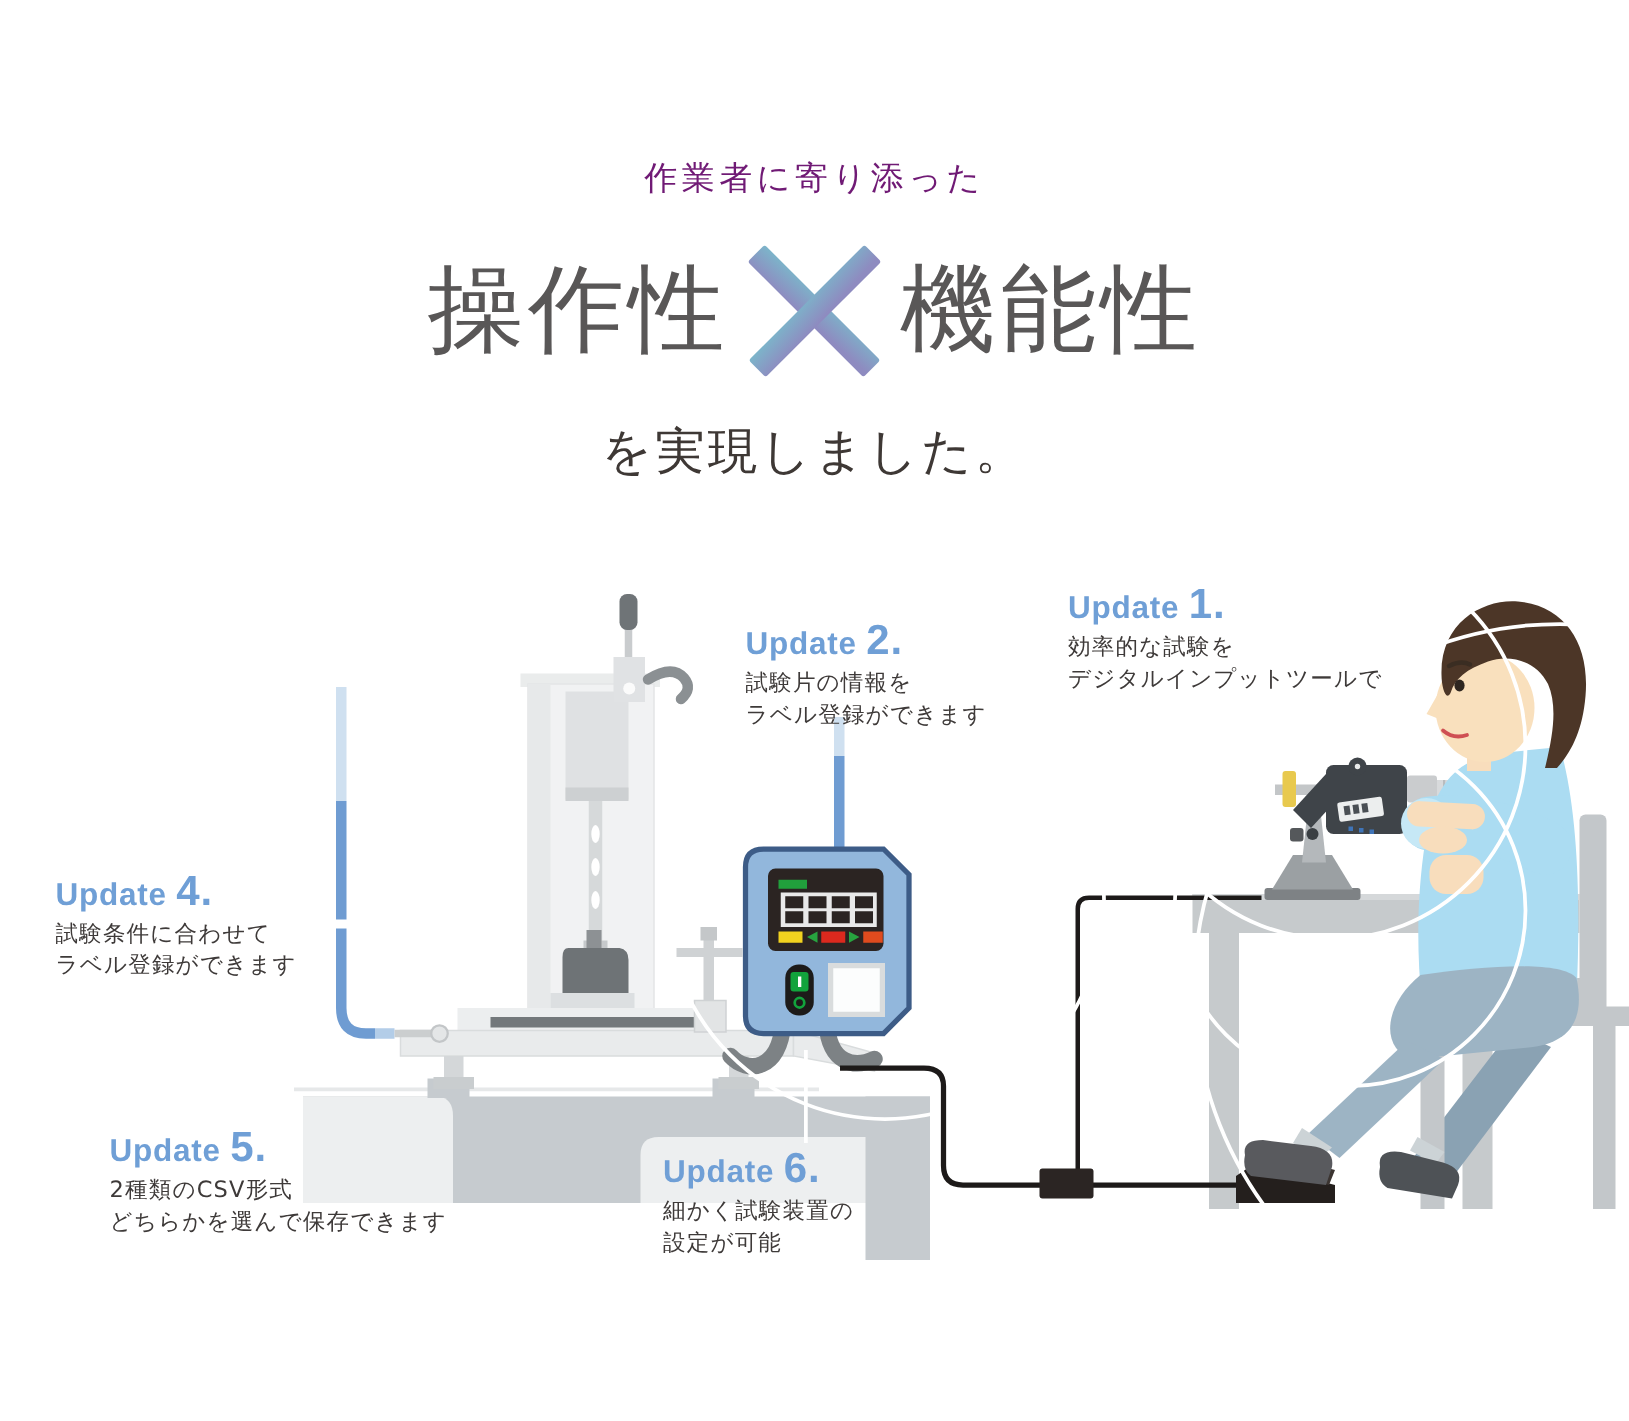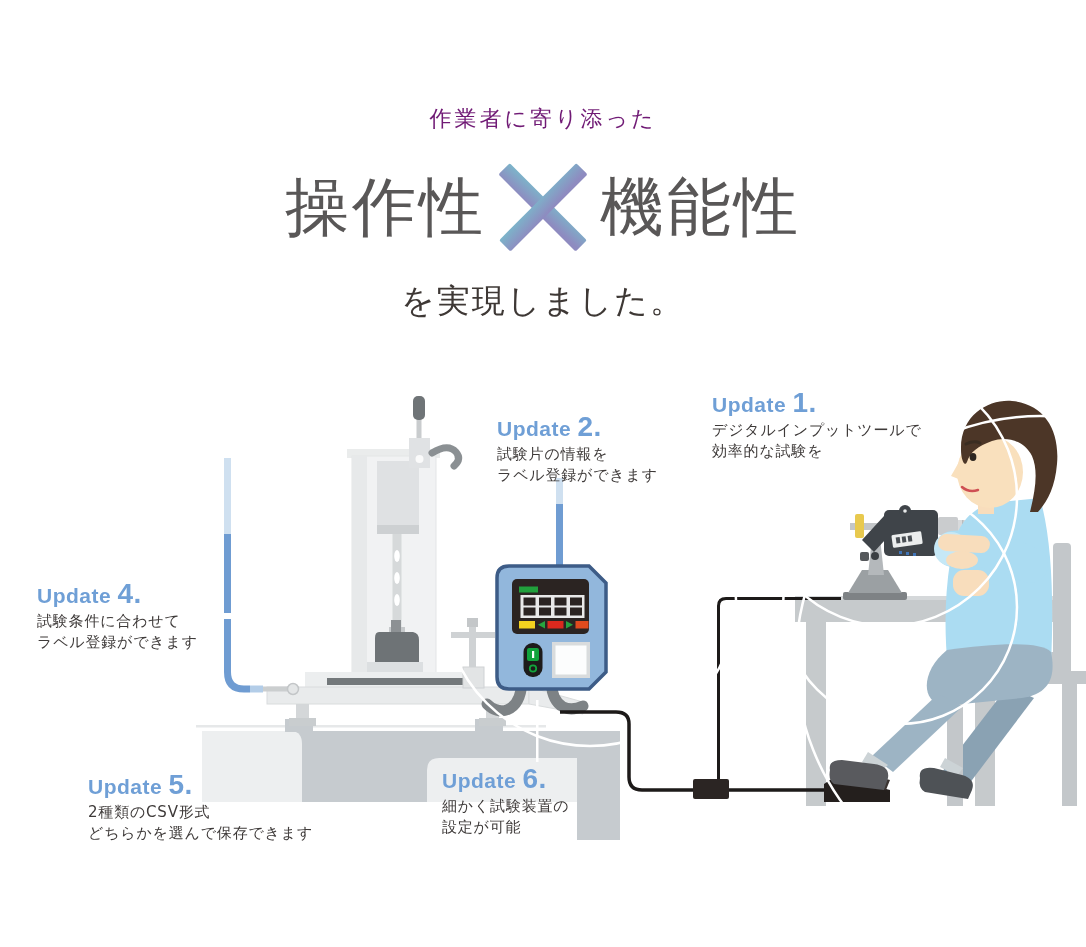--- a/index.html
+++ b/index.html
@@ -14,21 +14,21 @@
   .hero-big{font-size:64px;letter-spacing:3px;color:#595757;font-weight:500;line-height:92px;}
   .cross-svg{width:94px;height:94px;display:block;}
   .hero-line3{position:absolute;left:0;top:279px;width:100%;text-align:center;
               font-size:33px;letter-spacing:2px;color:#3e3835;font-weight:500;}
   
   .update{position:absolute;color:#3e3a39;font-size:15px;line-height:21px;letter-spacing:0.8px;}
   .u-head{color:#6f9fd6;font-weight:bold;font-size:21px;letter-spacing:0.5px;
           margin-bottom:5px;font-family:"Liberation Sans","DejaVu Sans",sans-serif;}
   .u-num{font-size:28px;}
   .u1{left:712px;top:392px;} .u2{left:497px;top:416px;} .u3{left:145px;top:439px;}
-  .u4{left:37px;top:583px;}  .u5{left:88px;top:754px;margin-top:20px;}  .u6{left:442px;top:768px;}
+  .u4{left:37px;top:583px;}  .u5{left:73px;top:754px;}  .u6{left:442px;top:768px;}
 </style>
 </head>
 <body>
 
 <div class="canvas">
 
   <svg class="scene" viewBox="0 0 1086 947">
 
     <g>
       <rect x="196" y="725" width="350" height="2.5" fill="#e6e8e9"></rect>
@@ -225,22 +225,22 @@
         <rect x="-8" y="42" width="116" height="17" rx="2" transform="rotate(45 50 50)"></rect>
         <rect x="-8" y="42" width="116" height="17" rx="2" transform="rotate(-45 50 50)"></rect>
       </g>
     </svg>
     <span class="hero-big">機能性</span>
   </div>
   <div class="hero-line3">を実現しました。</div>
 
   <div class="update u1">
     <div class="u-head"><span>Update</span> <span class="u-num">1.</span></div>
+    <div>効率的な試験を</div>
     <div>デジタルインプットツールで</div>
-    <div>効率的な試験を</div>
   </div>
   <div class="update u2">
     <div class="u-head"><span>Update</span> <span class="u-num">2.</span></div>
     <div>試験片の情報を</div>
     <div>ラベル登録ができます</div>
   </div>
   <div class="update u4">
     <div class="u-head"><span>Update</span> <span class="u-num">4.</span></div>
     <div>試験条件に合わせて</div>
     <div>ラベル登録ができます</div>

